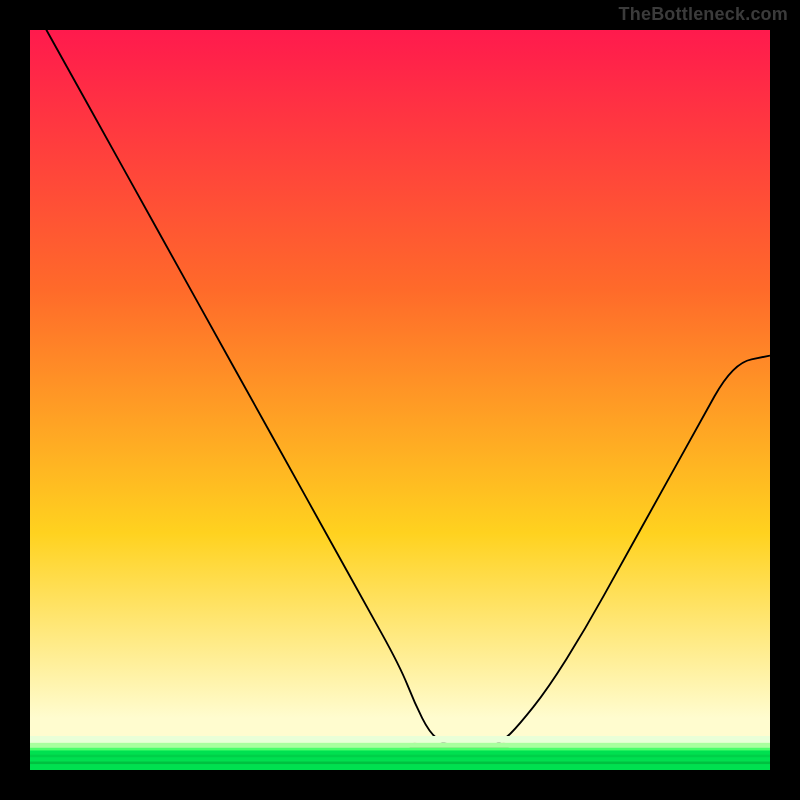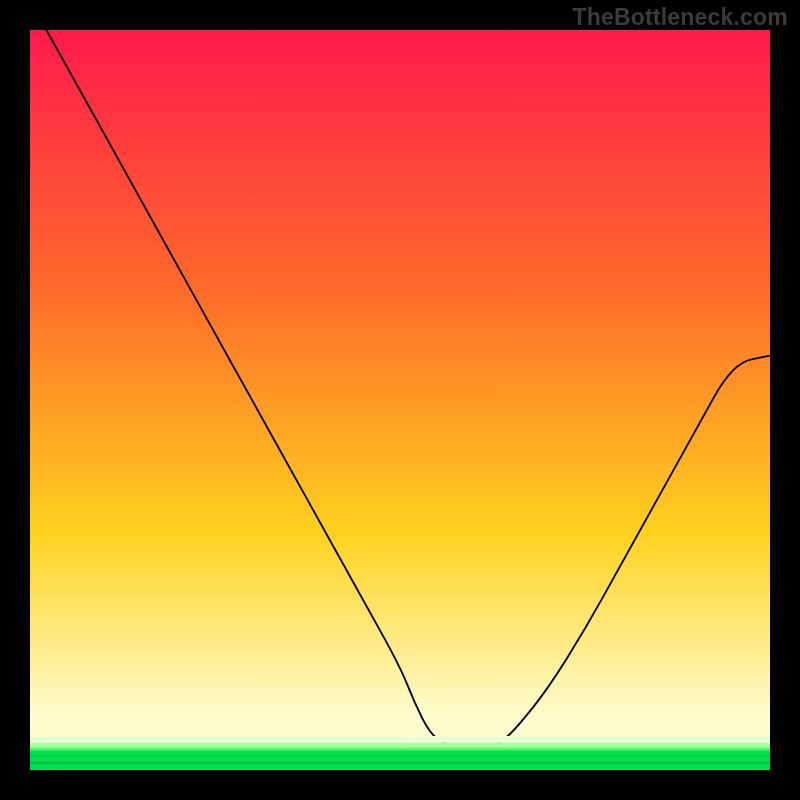--- a/index.html
+++ b/index.html
@@ -8,21 +8,21 @@
     position: relative;
     width: 800px;
     height: 800px;
     background: #000;
   }
   .watermark {
     position: absolute;
     top: 4px;
     right: 12px;
     font-family: Arial, Helvetica, sans-serif;
-    font-size: 23px;
+    font-size: 18px;
     font-weight: 600;
     color: #3b3b3b;
     letter-spacing: 0.2px;
     z-index: 10;
   }
   .plot-area {
     position: absolute;
     left: 30px;
     top: 30px;
     width: 740px;

